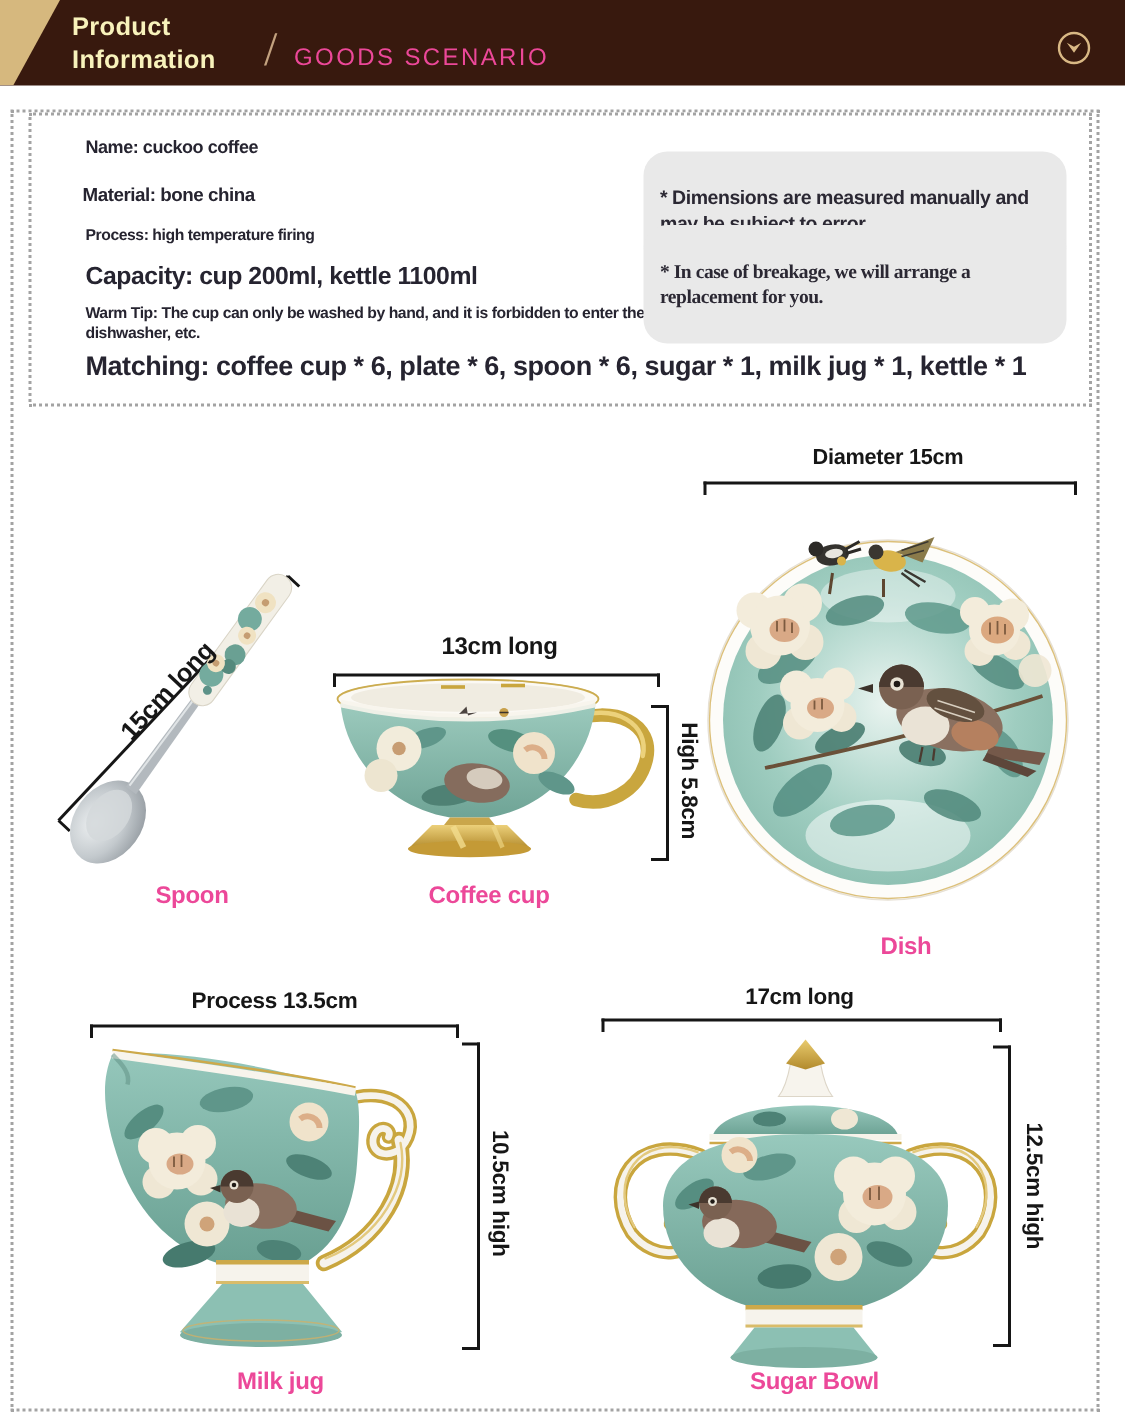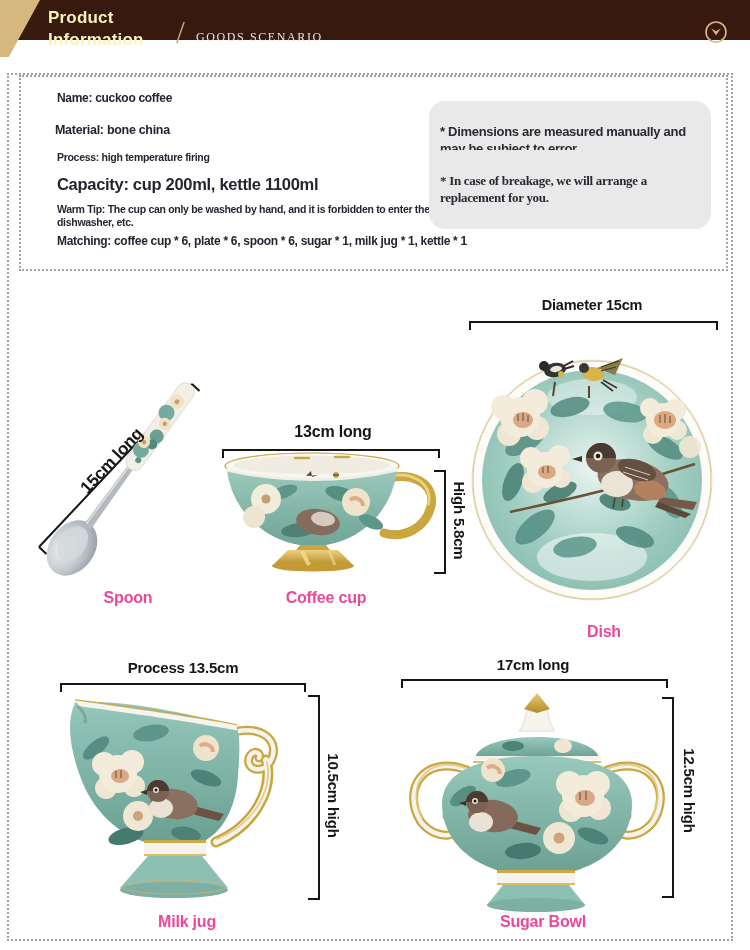--- a/index.html
+++ b/index.html
@@ -1,40 +1,40 @@
 <!DOCTYPE html>
 <html><head>
 <meta charset="utf-8">
 <style>
   html,body{margin:0;padding:0;background:#ffffff;}
   #page{position:relative;width:750px;height:950px;background:#ffffff;overflow:hidden;
         font-family:"Liberation Sans","DejaVu Sans",sans-serif;color:#262430;}
   
-  .hdr{position:absolute;left:0;top:0;width:750px;height:40px;background:#38190e;}
+  .hdr{position:absolute;left:0;top:0;width:750px;height:57px;background:#38190e;}
   .hdr-wedge{position:absolute;left:0;top:0;width:40px;height:57px;background:#d6b87e;
              clip-path:polygon(0 0,100% 0,22% 100%,0 100%);}
   .hdr-title{position:absolute;left:48px;top:7px;font-size:17px;font-weight:bold;
              color:#f8f2bb;line-height:22px;letter-spacing:.2px;}
   .hdr-slash{position:absolute;left:176px;top:14px;font-family:"Liberation Serif",serif;
              font-size:32px;font-weight:400;color:#c3a27f;}
-  .hdr-sub{position:absolute;left:196px;top:30px;font-family:Liberation Serif, serif;
-           font-size:12px;color:#e5e5e5;letter-spacing:1.6px;}
+  .hdr-sub{position:absolute;left:196px;top:30px;font-family:Liberation Sans, sans-serif;
+           font-size:16px;color:#ec4899;letter-spacing:1.6px;}
   .hdr-icon{position:absolute;left:704px;top:20px;width:24px;height:24px;cursor:pointer;}
   
   .outer-frame{position:absolute;left:7px;top:73px;width:722px;height:864px;
                border:2px dotted #a3a3a3;}
   .info-box{position:absolute;left:19px;top:75px;width:705px;height:192px;
             border:2px dotted #a3a3a3;background:#fff;}
   .info-box div{position:absolute;font-weight:bold;letter-spacing:-0.3px;white-space:nowrap;}
   .i-name{left:36px;top:14px;font-size:12px;}
   .i-mat{left:34px;top:46px;font-size:12.5px;}
   .i-proc{left:36px;top:74px;font-size:10.5px;}
   .i-cap{left:36px;top:98px;font-size:16.5px;}
   .i-warm{left:36px;top:126px;font-size:10.5px;line-height:12.5px;width:460px;white-space:normal !important;}
-  .i-match{left:36px;top:157px;font-size:12px;}
+  .i-match{left:36px;top:157px;font-size:18px;}
   .pill{position:absolute;width:260px;padding:23px 11px;background:#e9e9e9;border-radius:16px;
         font-weight:bold;font-size:13px;line-height:16.5px;letter-spacing:-0.3px;color:#2b2833;}
   .pill1{left:429px;top:101px;}
   .pill2{left:429px;top:150px;font-family:Liberation Serif, serif;}
   
   .dim-label{position:absolute;font-weight:bold;text-align:center;letter-spacing:-0.2px;color:#161616;}
   .item-label{position:absolute;font-weight:bold;font-size:16px;text-align:center;
               letter-spacing:-0.2px;color:#ec4899;width:160px;}
   .bracket{position:absolute;height:7px;border-top:2px solid #161616;
            border-left:2px solid #161616;border-right:2px solid #161616;}

